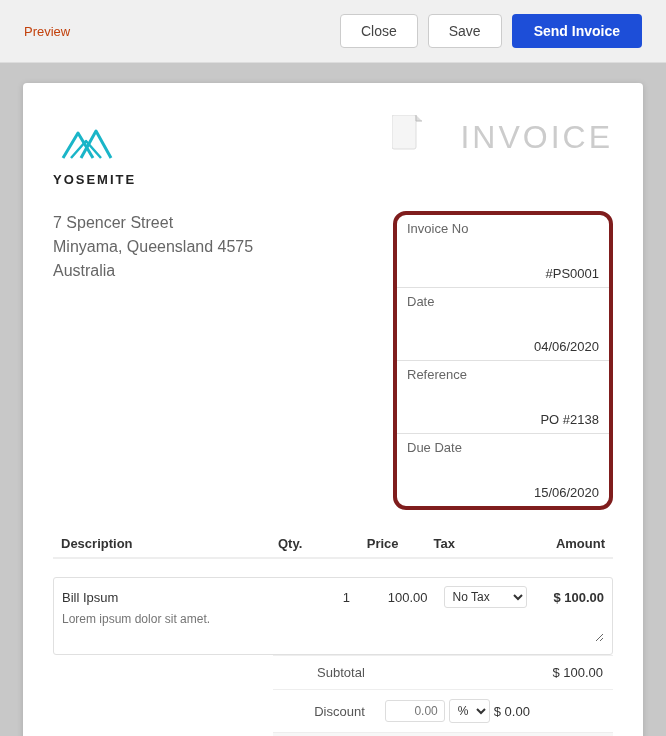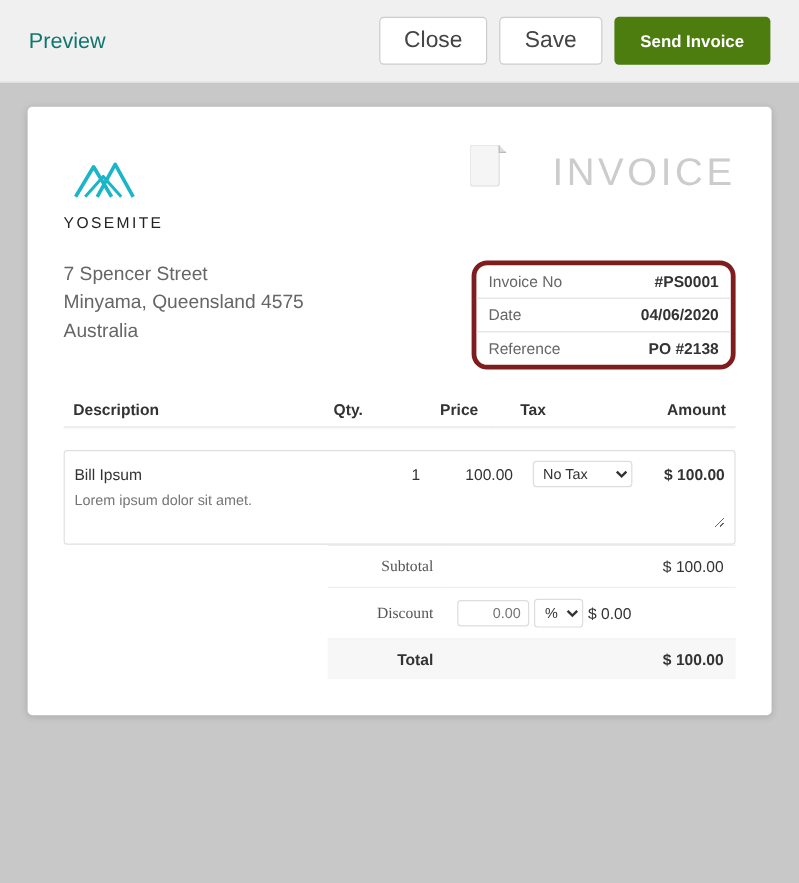--- a/index.html
+++ b/index.html
@@ -15,40 +15,40 @@
     .top-bar {
       width: 100%;
       background: #f0f0f0;
       display: flex;
       align-items: center;
       justify-content: space-between;
       padding: 14px 24px;
       border-bottom: 1px solid #ddd;
     }
     .top-bar-title {
-      color: #0f766e;
-      font-size: 18px;
+      color: #c2410c;
+      font-size: 13px;
       font-weight: 400;
     }
     .top-bar-actions {
       display: flex;
       gap: 10px;
     }
     .btn-close, .btn-save {
       padding: 8px 20px;
       border: 1px solid #ccc;
       background: #fff;
       border-radius: 4px;
-      font-size: 19px;
+      font-size: 14px;
       color: #444;
       cursor: pointer;
     }
     .btn-send {
       padding: 8px 22px;
-      background: #4d7c0f;
+      background: #1d4ed8;
       border: none;
       border-radius: 4px;
       font-size: 14px;
       color: #fff;
       font-weight: 600;
       cursor: pointer;
     }
     .invoice-card {
       background: #fff;
       width: 620px;
@@ -69,21 +69,21 @@
       flex-direction: column;
       align-items: flex-start;
     }
     .logo-svg {
       width: 70px;
       height: 55px;
       margin-bottom: 4px;
     }
     .company-name-logo {
       font-size: 13px;
-      font-weight: 400;
+      font-weight: 700;
       letter-spacing: 2px;
       color: #222;
       text-align: right;
     }
     .invoice-title-area {
       display: flex;
       align-items: flex-start;
       gap: 8px;
     }
     .invoice-title-text {
@@ -132,21 +132,22 @@
       font-size: 13px;
     }
     .meta-row:last-child {
       border-bottom: none;
     }
     .meta-label {
       color: #666;
     }
     .meta-value {
       color: #333;
-      font-weight: 700;
+      font-weight: 400;
+      margin-top: 45px;
     }
     .bill-to-section {
       margin-bottom: 18px;
     }
     .bill-to-label {
       font-size: 13px;
       font-weight: 600;
       color: #333;
       margin-bottom: 2px;
     }
@@ -208,21 +209,21 @@
     }
     .totals-table {
       width: 340px;
       border-collapse: collapse;
     }
     .totals-table td {
       padding: 9px 10px;
       font-size: 13px;
       border-top: 1px solid #eee;
     }
-    .totals-label { color: #555; text-align: right; font-family: Liberation Serif, serif; }
+    .totals-label { color: #555; text-align: right; }
     .totals-value { color: #333; text-align: right; font-weight: 500; min-width: 80px; }
     .totals-total-label { font-weight: 700; color: #333; text-align: right; }
     .totals-total-value { font-weight: 700; color: #333; text-align: right; }
     .discount-input {
       width: 60px;
       border: 1px solid #ddd;
       border-radius: 3px;
       padding: 3px 6px;
       font-size: 12px;
       text-align: right;
@@ -307,20 +308,24 @@
         <span class="meta-label">Invoice No</span>
         <span class="meta-value">#PS0001</span>
       </div>
       <div class="meta-row">
         <span class="meta-label">Date</span>
         <span class="meta-value">04/06/2020</span>
       </div>
       <div class="meta-row">
         <span class="meta-label">Reference</span>
         <span class="meta-value">PO #2138</span>
+      </div>
+      <div class="meta-row">
+        <span class="meta-label">Due Date</span>
+        <span class="meta-value">15/06/2020</span>
       </div>
     </div>
   </div>
 
 
   <div class="items-area">
     <table class="items-table">
       <thead>
         <tr>
           <th>Description</th>

